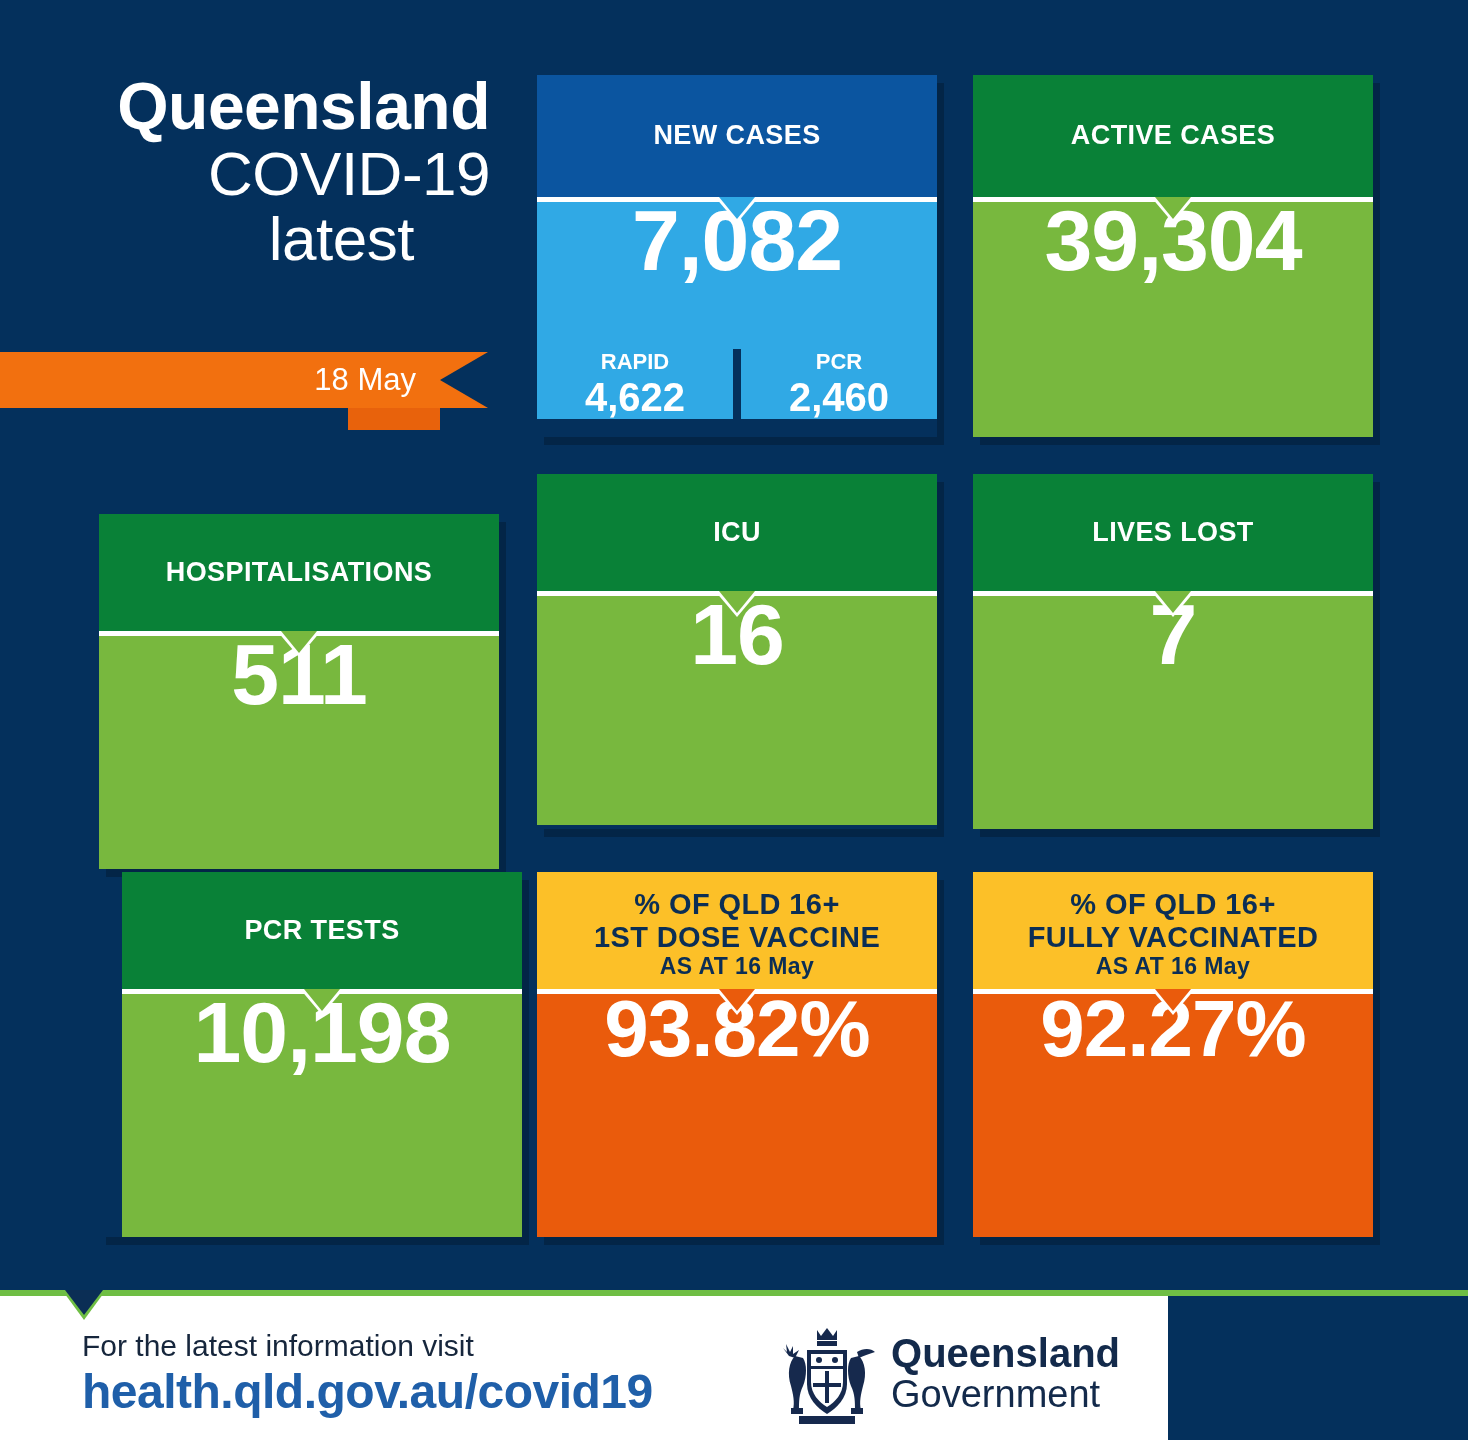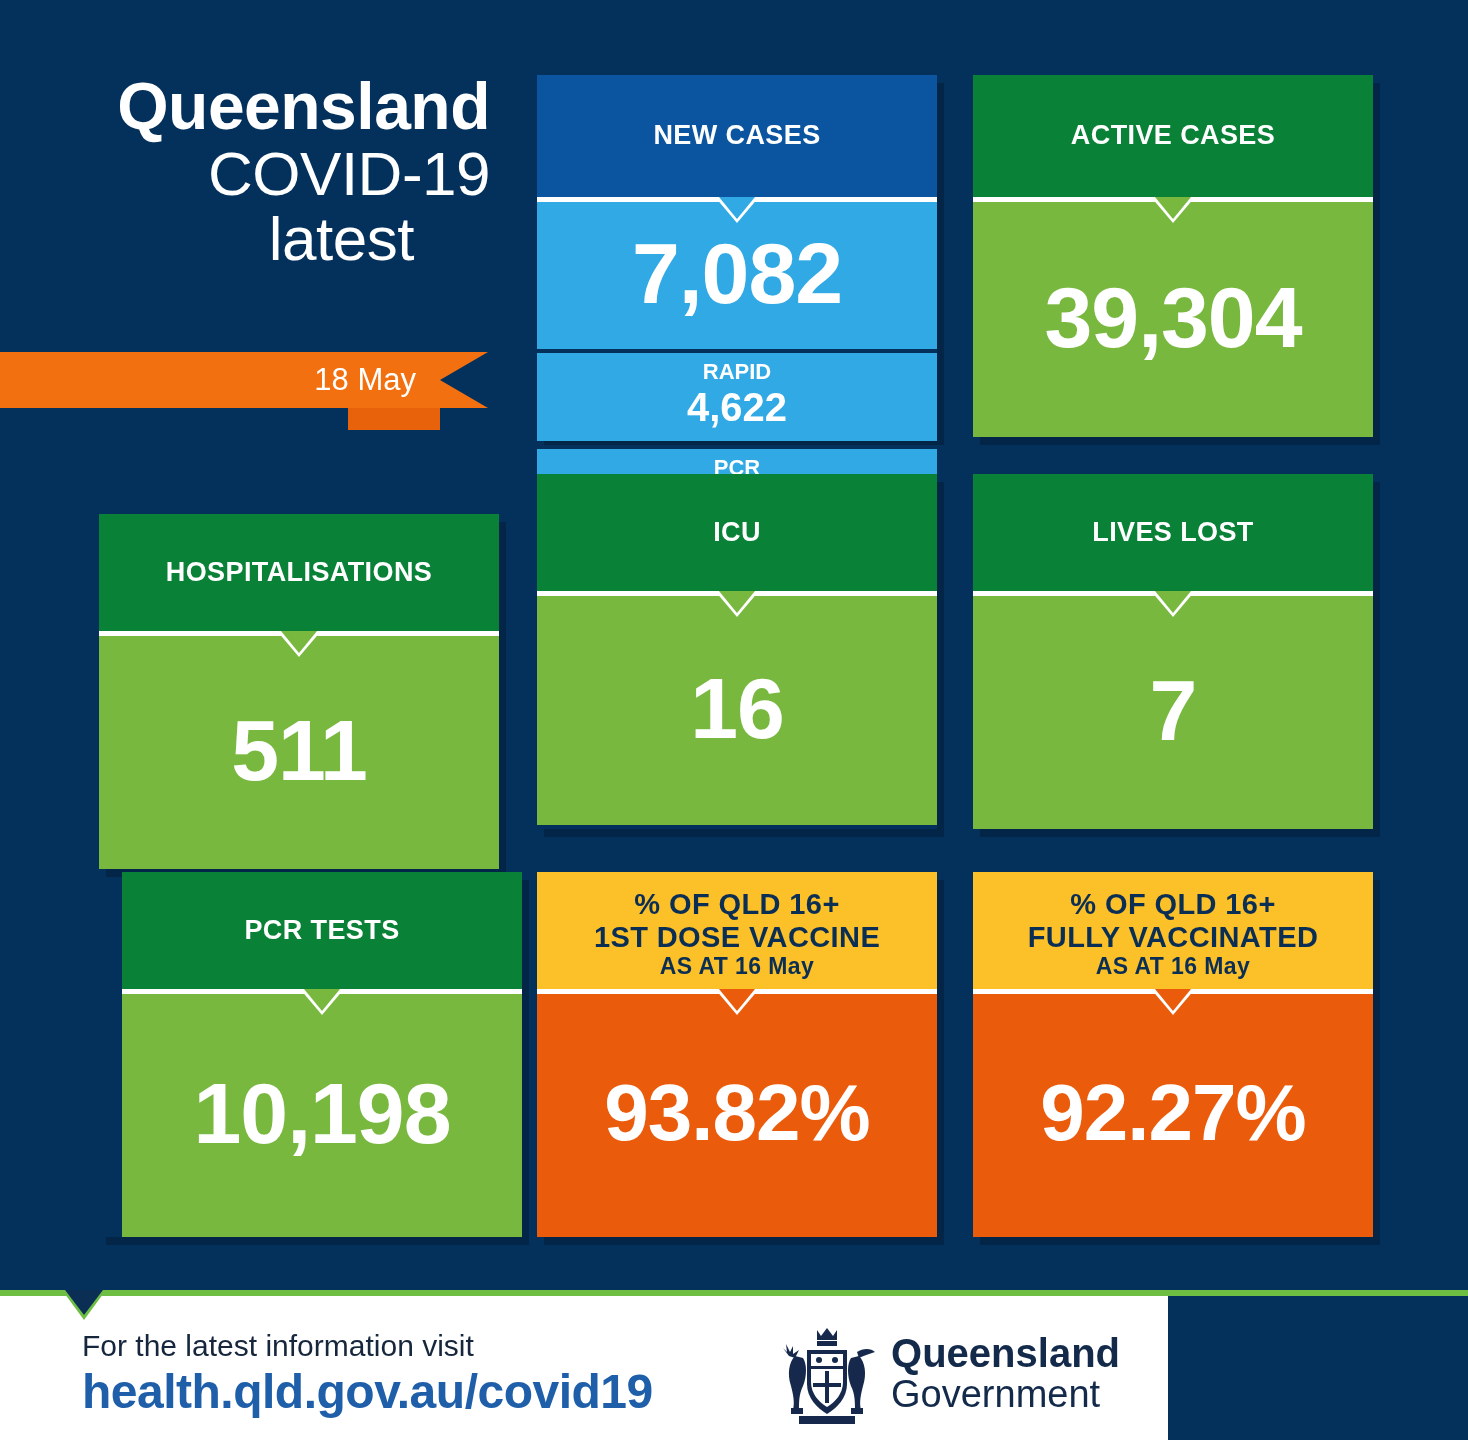--- a/index.html
+++ b/index.html
@@ -117,21 +117,21 @@
   }
   .card-head .head-label {
     font-size: 27px;
     line-height: 1.16;
   }
   .card-body {
     position: relative;
     width: 100%;
     box-sizing: border-box;
     display: flex;
-    align-items: center;
+    align-items: flex-start;
     justify-content: center;
     color: #ffffff;
   }
   .big-value {
     font-size: 86px;
     font-weight: bold;
     line-height: 1;
     letter-spacing: -1px;
   }
   .big-value.small {
@@ -297,21 +297,21 @@
   <div class="card theme-blue" style="left:537px; top:75px; width:400px; height:362px;">
     <div class="card-head" style="height:122px;">
       <span class="head-label">NEW CASES</span>
     </div>
     <div class="card-body" style="height:152px;">
       <div class="sep"></div>
       <div class="notch-white"></div>
       <div class="notch-fill"></div>
       <span class="big-value">7,082</span>
     </div>
-    <div class="subtiles" style="top:278px; height:76px;flex-direction:column;">
+    <div class="subtiles" style="top:268px; height:76px;">
       <div class="subtile">
         <div class="subtile-label">RAPID</div>
         <div class="subtile-value">4,622</div>
       </div>
       <div class="subtile">
         <div class="subtile-label">PCR</div>
         <div class="subtile-value">2,460</div>
       </div>
     </div>
   </div>

